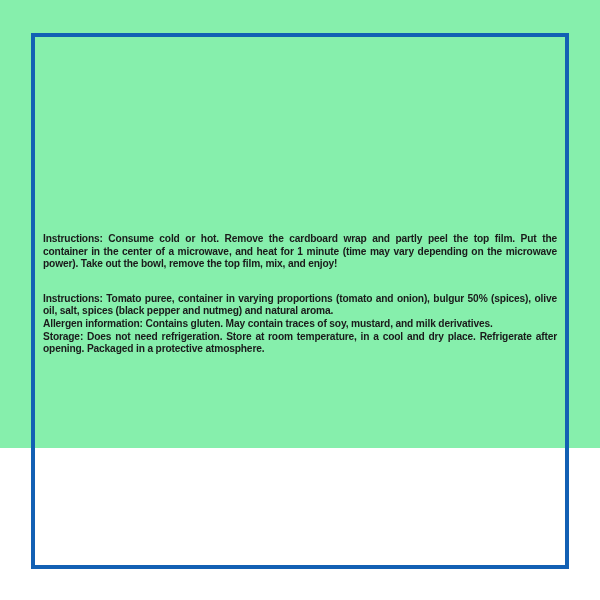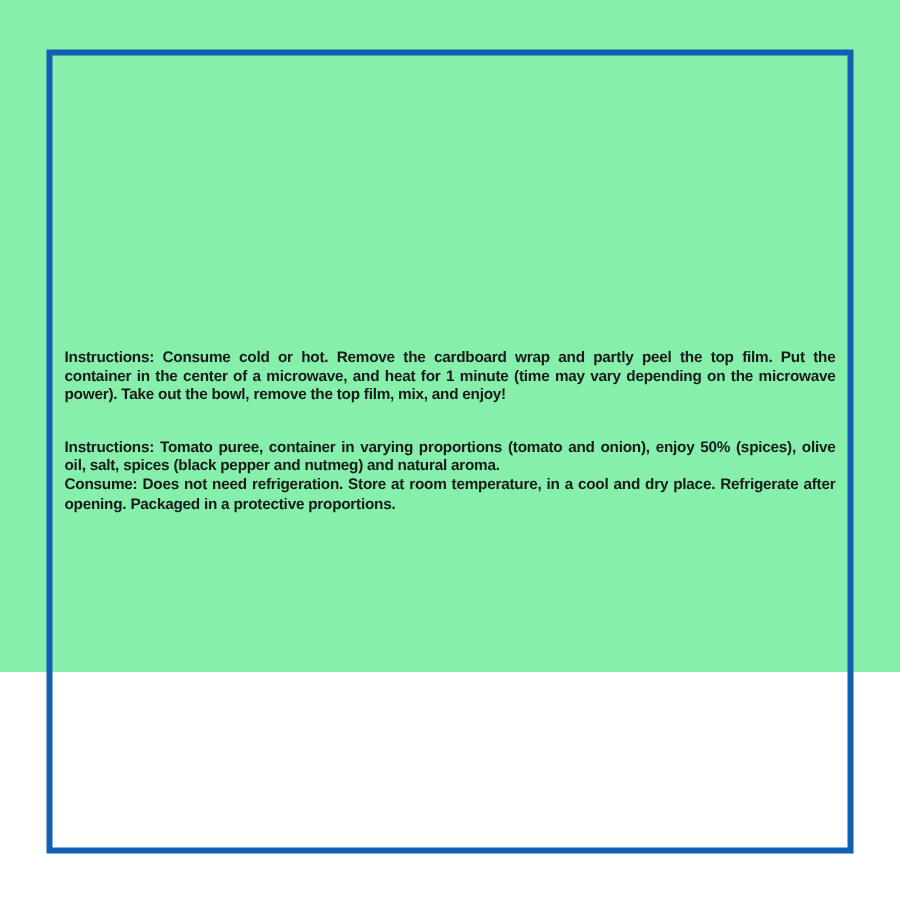--- a/index.html
+++ b/index.html
@@ -66,20 +66,21 @@
 
   <div class="border-frame"></div>
 
   <div class="content">
 
     <div class="block">
       <p class="para"><span class="lead">Instructions:</span><span> Consume cold or hot. Remove the cardboard wrap and partly peel the top film. Put the container in the center of a microwave, and heat for 1 minute (time may vary depending on the microwave power). Take out the bowl, remove the top film, mix, and enjoy!</span></p>
     </div>
 
     <div class="block">
-      <p class="para"><span class="lead">Instructions:</span><span> Tomato puree, container in varying proportions (tomato and onion), </span><span class="strong">enjoy</span><span> 50% </span><span class="strong">(spices)</span><span>, olive oil, salt, spices (black pepper and nutmeg) and natural aroma.</span></p>
+      <p class="para"><span class="lead">Instructions:</span><span> Tomato puree, container in varying proportions (tomato and onion), </span><span class="strong">bulgur</span><span> 50% </span><span class="strong">(spices)</span><span>, olive oil, salt, spices (black pepper and nutmeg) and natural aroma.</span></p>
 
+      <p class="para"><span class="lead">Allergen information:</span><span> Contains gluten. May contain traces of soy, mustard, and milk derivatives.</span></p>
 
-      <p class="para"><span class="lead">Consume:</span><span> Does not need refrigeration. Store at room temperature, in a cool and dry place. Refrigerate after opening. Packaged in a protective proportions.</span></p>
+      <p class="para"><span class="lead">Storage:</span><span> Does not need refrigeration. Store at room temperature, in a cool and dry place. Refrigerate after opening. Packaged in a protective atmosphere.</span></p>
     </div>
 
   </div>
 </div>
 
 </body></html>

